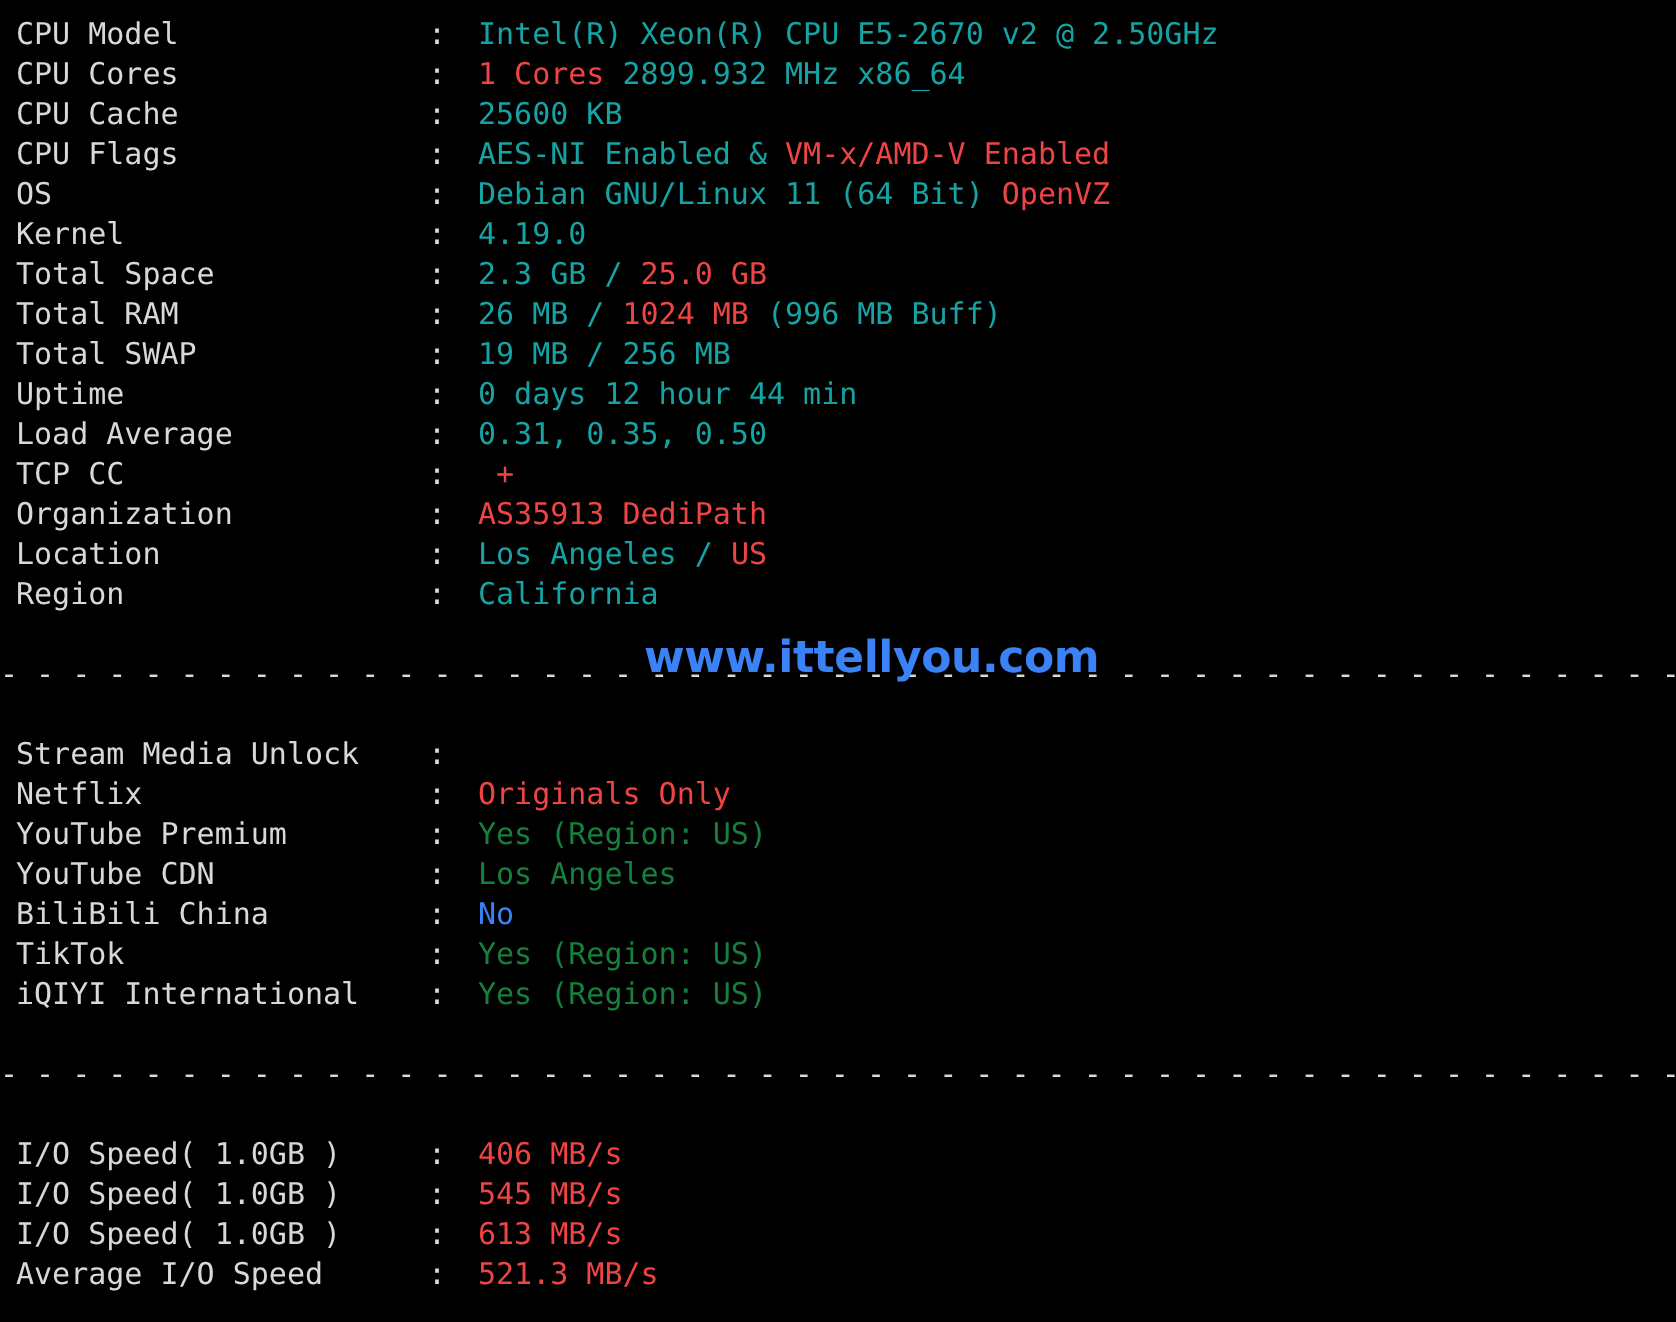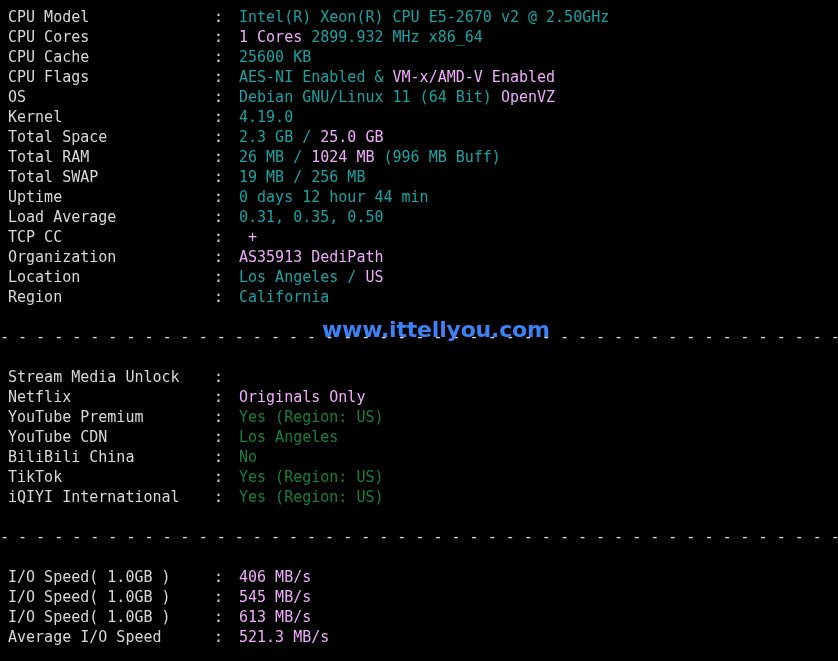--- a/index.html
+++ b/index.html
@@ -58,23 +58,23 @@
     display: inline-block;
     width: 25px;
     color: #d8d8d8;
   }
 
   .value {
     white-space: pre;
   }
 
   .c-cyan   { color: #16a3a3; }
-  .c-yellow { color: #f0abfc; }
+  .c-yellow { color: #ef4444; }
   .c-green  { color: #15803d; }
-  .c-red    { color: #15803d; }
+  .c-red    { color: #3b82f6; }
 
   .sep {
     height: 20px;
     line-height: 20px;
     color: #d8d8d8;
     white-space: pre;
     overflow: hidden;
     font-family: "DejaVu Sans Mono", "Liberation Mono", monospace;
     font-size: 15px;
   }

